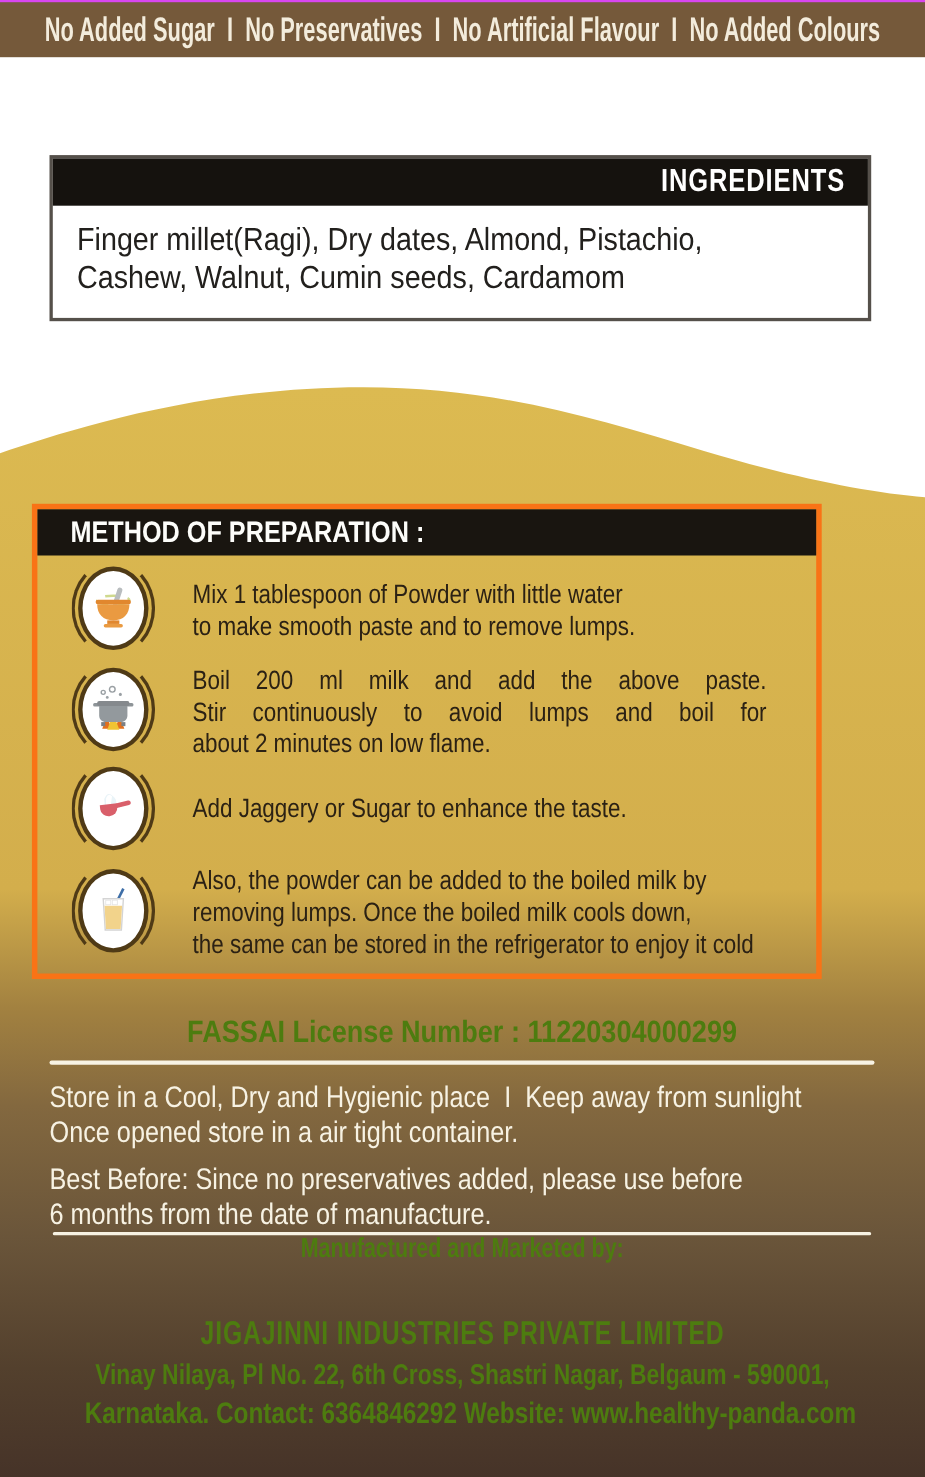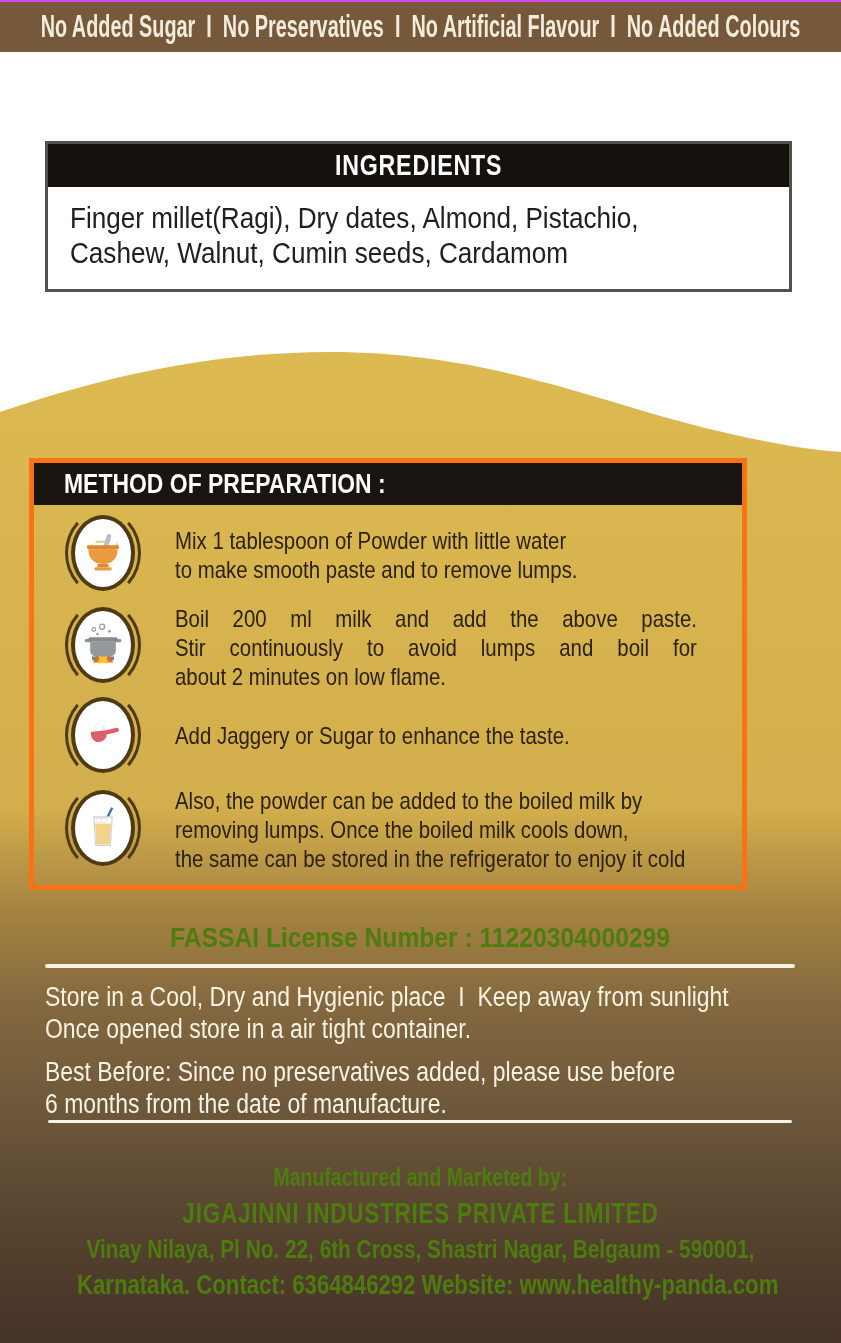--- a/index.html
+++ b/index.html
@@ -18,21 +18,21 @@
     display:inline-block;color:#f3ecdc;font-size:31px;font-weight:700;
     transform:scaleX(0.64);transform-origin:center center;white-space:pre;
   }
 
   
   .ing-box{
     position:absolute;left:45px;top:141px;width:747px;
     background:#ffffff;border:3px solid #55504a;box-sizing:border-box;
   }
   .ing-header{
-    height:43px;background:#15120e;display:flex;align-items:center;justify-content:center;
+    height:43px;background:#15120e;display:flex;align-items:center;justify-content:flex-end;
   }
   .ing-title{
     display:inline-block;color:#ffffff;font-size:29px;font-weight:700;letter-spacing:1px;
     transform:scaleX(0.8);transform-origin:center center;
   }
   .ing-body{padding:14px 22px 18px 22px;}
   .ing-lines{transform:scaleX(0.9);transform-origin:left top;}
   .ing-line{font-size:29px;line-height:35px;color:#22201d;white-space:nowrap;}
 
   
@@ -88,21 +88,21 @@
     display:block;font-size:27px;line-height:32px;white-space:pre;
     transform:scaleX(0.85);transform-origin:left top;
   }
   .license{top:922px;}
   .license > span{font-size:28px;font-weight:700;transform:scaleX(0.88);}
   .rule{position:absolute;background:#f7f2e3;border-radius:2px;}
   .rule1{left:45px;top:964px;width:750px;height:4px;}
   .rule2{left:48px;top:1120px;width:744px;height:3px;}
   .storage{top:981px;}
   .bestbefore{top:1056px;}
-  .manu-heading{top:1163px;}
+  .manu-heading{top:1121px;}
   .manu-heading > span{font-size:25px;font-weight:700;transform:scaleX(0.78);}
   .manu-company{top:1196px;}
   .manu-company > span{font-size:30px;font-weight:700;letter-spacing:1px;transform:scaleX(0.75);}
   .manu-address{top:1234px;}
   .manu-address > span{font-size:26px;font-weight:700;transform:scaleX(0.8);}
   .manu-contact{top:1270px;}
   .manu-contact > span{font-size:27px;font-weight:700;transform:scaleX(0.82);}
 </style>
 </head>
 <body>

